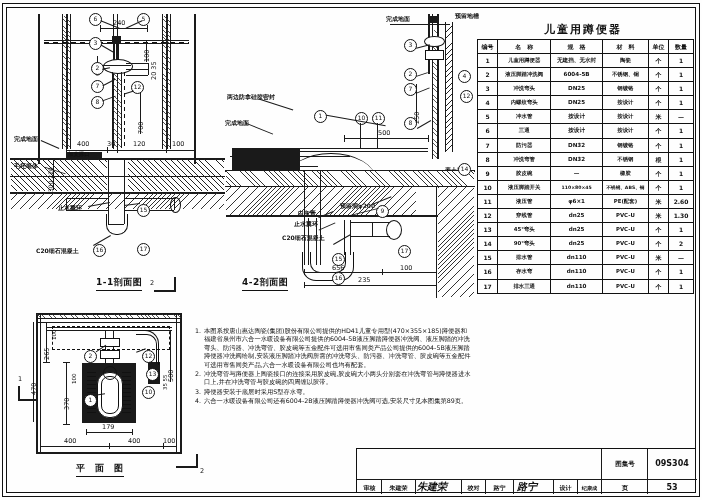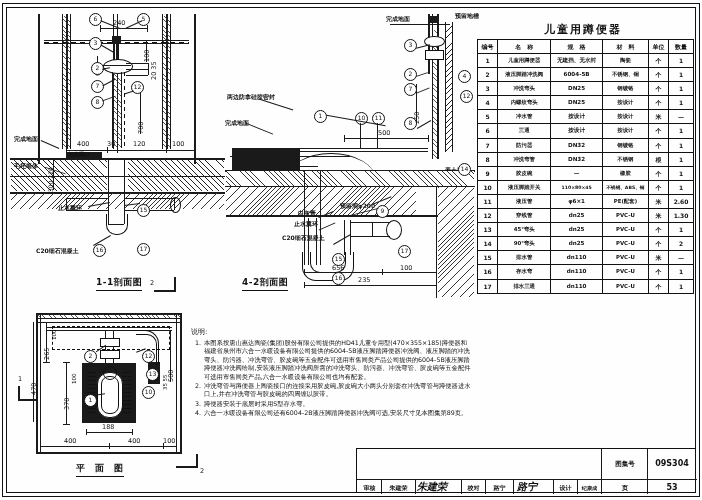--- a/index.html
+++ b/index.html
@@ -449,21 +449,21 @@
 
     <div class="ln v" style="left:66px;top:362px;height:62px;"></div>
     <div class="ln h" style="left:63px;top:362px;width:7px;"></div>
     <div class="ln h" style="left:63px;top:424px;width:7px;"></div>
     <div class="dimv" style="left:64px;top:410px;">370</div>
     <div class="dimv" style="left:72px;top:384px;font-size:5.6px;">100</div>
 
     <div class="ln h" style="left:86px;top:432px;width:46px;"></div>
     <div class="ln v" style="left:86px;top:429px;height:6px;"></div>
     <div class="ln v" style="left:132px;top:429px;height:6px;"></div>
-    <div class="dim" style="left:102px;top:424px;">188</div>
+    <div class="dim" style="left:102px;top:424px;">179</div>
 
     <div class="ln h" style="left:40px;top:446px;width:136px;"></div>
     <div class="ln v" style="left:40px;top:443px;height:6px;"></div>
     <div class="ln v" style="left:109px;top:443px;height:6px;"></div>
     <div class="ln v" style="left:163px;top:443px;height:6px;"></div>
     <div class="ln v" style="left:176px;top:443px;height:6px;"></div>
     <div class="dim" style="left:64px;top:438px;">400</div>
     <div class="dim" style="left:128px;top:438px;">400</div>
     <div class="dim" style="left:163px;top:438px;">100</div>
 
@@ -639,21 +639,20 @@
           <td style="width: 54px; font-size: 5.4px;">排水三通</td>
           <td style="width: 52px; font-size: 5.6px;">dn110</td>
           <td style="width: 46px; font-size: 5.4px;">PVC-U</td>
           <td style="width: 20px;">个</td>
           <td style="width: 25px;">1</td>
         </tr>
       </tbody>
   </table>
 
   <div id="notes" style="left:191px;top:327px;width:280px;">
-    <div class="notes-head">说明:</div>
     <div id="notes-list">
         <div class="note-row">
           <div class="note-num">1.</div>
           <div class="note-txt">本图系按唐山惠达陶瓷(集团)股份有限公司提供的HD41儿童专用型(470×355×185)蹲便器和福建省泉州市六合一水暖设备有限公司提供的6004-5B液压脚踏蹲便器冲洗阀、液压脚踏的冲洗弯头、防污器、冲洗弯管、胶皮碗等五金配件可选用市售同类产品公司提供的6004-5B液压脚踏蹲便器冲洗阀绘制,安装液压脚踏冲洗阀所需的冲洗弯头、防污器、冲洗弯管、胶皮碗等五金配件可选用市售同类产品,六合一水暖设备有限公司也均有配套。</div>
         </div>
         <div class="note-row">
           <div class="note-num">2.</div>
           <div class="note-txt">冲洗弯管与蹲便器上陶瓷接口的连接采用胶皮碗,胶皮碗大小两头分别套在冲洗弯管与蹲便器进水口上,并在冲洗弯管与胶皮碗的四周缠以胶带。</div>
         </div>
         <div class="note-row">

